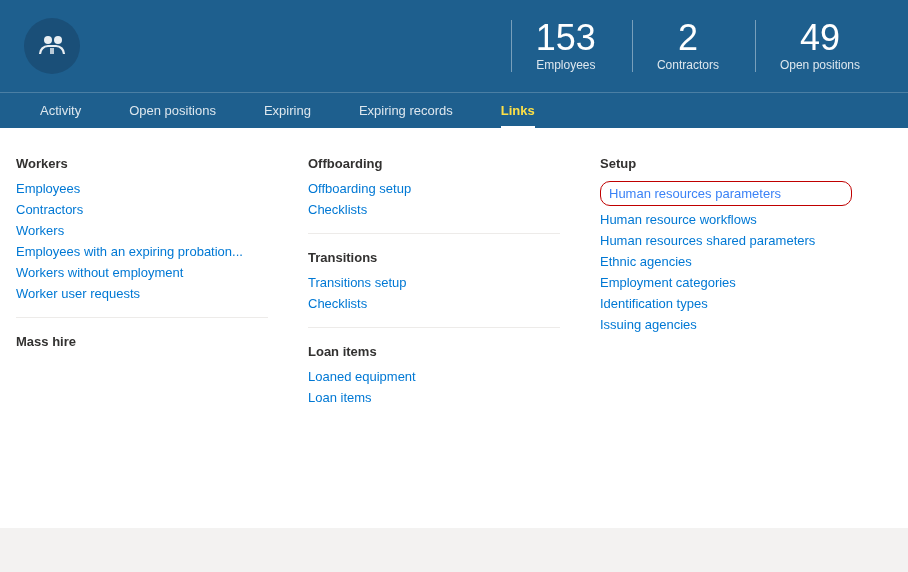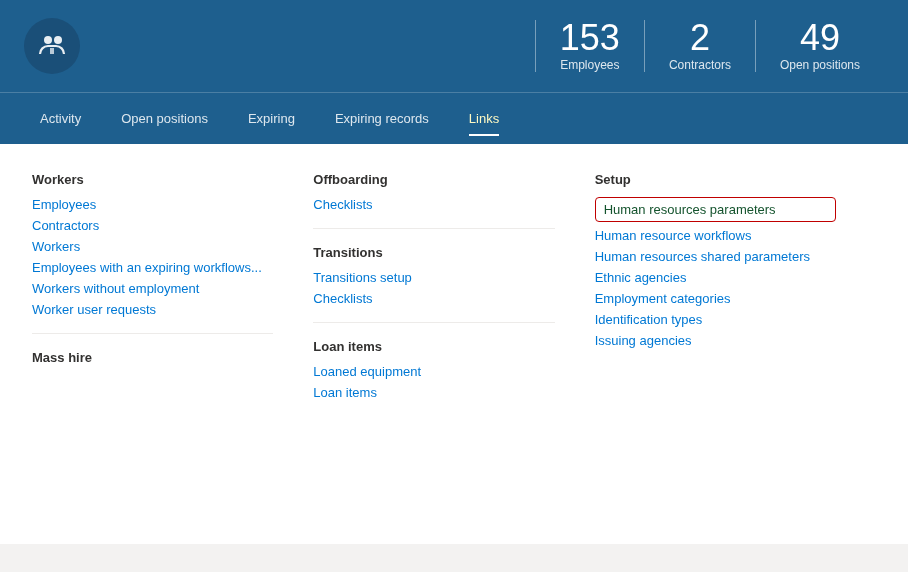--- a/index.html
+++ b/index.html
@@ -26,73 +26,73 @@
     }
     .header-title {
       font-size: 22px;
       font-weight: 400;
       color: white;
       flex: 1;
     }
     .header-stats {
       display: flex;
       align-items: flex-end;
-      gap: 0;
+      gap: 12px;
     }
     .stat-item {
       text-align: center;
       padding: 0 24px;
       border-left: 1px solid rgba(255,255,255,0.4);
     }
     .stat-number {
       font-size: 36px;
       font-weight: 300;
       line-height: 1;
     }
     .stat-label {
       font-size: 12px;
       color: rgba(255,255,255,0.85);
       margin-top: 2px;
     }
 
     
     .nav {
       background: #1e5f8e;
-      padding: 8px 24px;
-      display: flex;
-      gap: 8px;
+      padding: 0 24px;
+      display: flex;
+      gap: 16px;
       border-top: 1px solid rgba(255,255,255,0.2);
       align-items: center;
     }
     .nav-item {
       color: rgba(255,255,255,0.85);
       padding: 10px 16px;
       cursor: pointer;
       font-size: 13px;
       position: relative;
     }
     .nav-item.active {
-      color: #fef9c3;
-      font-weight: 400;
+      color: #fde047;
+      font-weight: 700;
     }
     .nav-item.active::after {
       content: '';
       position: absolute;
       bottom: 0;
       left: 16px;
       right: 16px;
       height: 2px;
       background: white;
     }
 
     
     .content {
       background: white;
       margin: 0;
-      padding: 28px 32px;
+      padding: 28px 16px;
       min-height: 400px;
     }
 
     
     .columns {
       display: flex;
       gap: 0;
     }
     .column {
       flex: 1;
@@ -114,28 +114,28 @@
       font-size: 13px;
       cursor: pointer;
     }
     .section-divider {
       border: none;
       border-top: 1px solid #edebe9;
       margin: 16px 0;
     }
     .highlighted-link {
       display: block;
-      color: #14532d;
+      color: #3b82f6;
       text-decoration: none;
       margin-bottom: 6px;
       font-size: 13px;
       cursor: pointer;
       border: 1.5px solid #c00000;
       padding: 4px 8px;
-      border-radius: 4px;
+      border-radius: 10px;
     }
   </style>
 </head>
 <body>
 
 <div class="header">
   <div class="header-icon">
     <svg width="32" height="32" viewBox="0 0 32 32" fill="none" xmlns="http://www.w3.org/2000/svg">
       <circle cx="12" cy="10" r="4" fill="white" opacity="0.9"></circle>
       <circle cx="22" cy="10" r="4" fill="white" opacity="0.9"></circle>
@@ -168,28 +168,29 @@
     <div class="nav-item active">Links</div>
   </nav>
 
 <div class="content">
   <div class="columns">
   <div class="column">
         <div class="section-title">Workers</div>
         <a class="section-link">Employees</a>
         <a class="section-link">Contractors</a>
         <a class="section-link">Workers</a>
-        <a class="section-link">Employees with an expiring workflows...</a>
+        <a class="section-link">Employees with an expiring probation...</a>
         <a class="section-link">Workers without employment</a>
         <a class="section-link">Worker user requests</a>
         <hr class="section-divider">
         <div class="section-title">Mass hire</div>
       </div>
       <div class="column">
         <div class="section-title">Offboarding</div>
+        <a class="section-link">Offboarding setup</a>
         <a class="section-link">Checklists</a>
         <hr class="section-divider">
         <div class="section-title">Transitions</div>
         <a class="section-link">Transitions setup</a>
         <a class="section-link">Checklists</a>
         <hr class="section-divider">
         <div class="section-title">Loan items</div>
         <a class="section-link">Loaned equipment</a>
         <a class="section-link">Loan items</a>
       </div>

